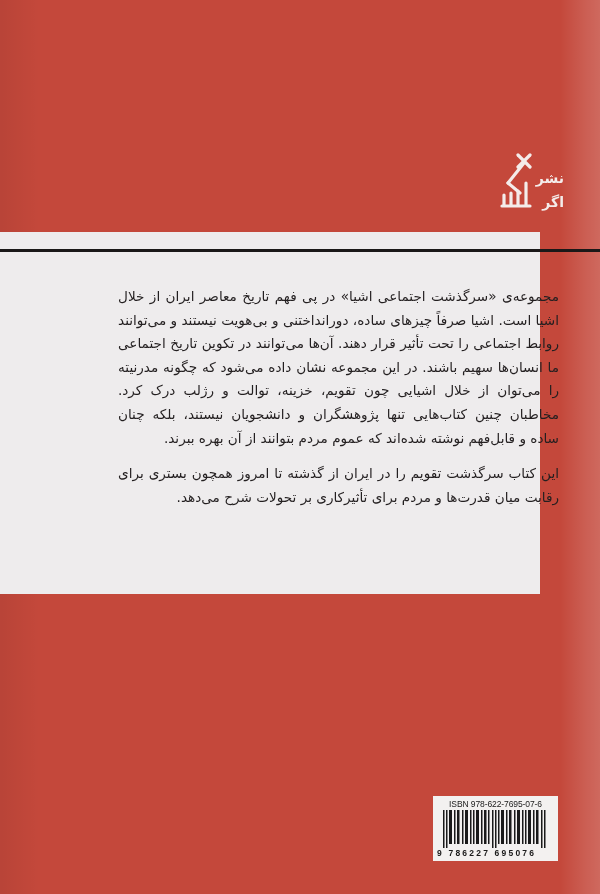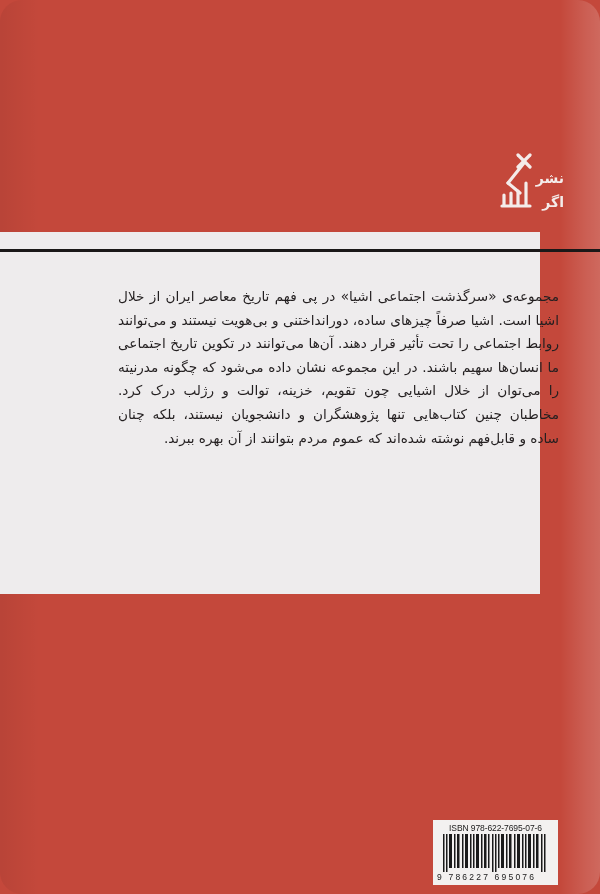--- a/index.html
+++ b/index.html
@@ -6,21 +6,20 @@
   body {
     width: 600px; height: 894px; overflow: hidden; position: relative;
     background: #c4483b;
     font-family: "DejaVu Sans", sans-serif;
   }
   .cover {
     position: absolute; inset: 0;
     background:
       linear-gradient(90deg, rgba(0,0,0,0.06) 0px, rgba(0,0,0,0) 40px, rgba(0,0,0,0) 560px, rgba(255,255,255,0.12) 585px, rgba(255,255,255,0.18) 600px),
       #c4483b;
-    border-radius: 22px;
   }
   .logo {
     position: absolute; left: 500px; top: 153px; width: 70px; height: 56px;
   }
   .logo svg { position: absolute; left: 0; top: 0; }
   .logo-text {
     position: absolute; right: 6px; color: #f4ecea;
     font-family: "DejaVu Sans", sans-serif; font-weight: bold;
     font-size: 14px; line-height: 14px; direction: rtl;
   }
@@ -43,33 +42,33 @@
   }
   .body-text {
     position: absolute; left: 118px; top: 53px; width: 441px;
     direction: rtl; text-align: justify; text-align-last: right;
     color: #231f20; font-family: "DejaVu Sans", sans-serif;
     font-size: 13.6px; line-height: 23.6px;
   }
   .body-text p { margin: 0; }
   .body-text p + p { margin-top: 12px; }
   .barcode {
-    position: absolute; left: 433px; top: 820px; width: 125px; height: 65px;
+    position: absolute; left: 433px; top: 796px; width: 125px; height: 65px;
     background: #f3f1f0;
   }
   .isbn {
     position: absolute; left: 0; top: 3px; width: 125px; text-align: center;
     font-family: "Liberation Sans", sans-serif; font-size: 8.5px; color: #1a1a1a;
     letter-spacing: -0.1px;
   }
   .bars { position: absolute; left: 10px; top: 14px; }
   .digits {
     position: absolute; left: 4px; top: 52px; width: 118px;
     font-family: "Liberation Sans", sans-serif; font-size: 8.5px; color: #1a1a1a;
-    letter-spacing: 2.2px; white-space: nowrap;
+    letter-spacing: 2.2px; white-space: nowrap; font-weight: bold;
   }
 </style>
 </head>
 <body>
 
 <div class="cover">
 
   <div class="logo">
     <svg width="40" height="56" viewBox="0 0 40 56">
       <g stroke="#f4ecea" stroke-width="3.2" stroke-linecap="round" fill="none">
@@ -86,20 +85,21 @@
     </svg>
     <div class="logo-text l1">نشر</div>
     <div class="logo-text l2">اگر</div>
   </div>
 
 
   <div class="panel">
     <div class="rule"></div>
     <div class="body-text">
       <p>مجموعه‌ی «سرگذشت اجتماعی اشیا» در پی فهم تاریخ معاصر ایران از خلال اشیا است. اشیا صرفاً چیزهای ساده، دورانداختنی و بی‌هویت نیستند و می‌توانند روابط اجتماعی را تحت تأثیر قرار دهند. آن‌ها می‌توانند در تکوین تاریخ اجتماعی ما انسان‌ها سهیم باشند. در این مجموعه نشان داده می‌شود که چگونه مدرنیته را می‌توان از خلال اشیایی چون تقویم، خزینه، توالت و رژلب درک کرد. مخاطبان چنین کتاب‌هایی تنها پژوهشگران و دانشجویان نیستند، بلکه چنان ساده و قابل‌فهم نوشته شده‌اند که عموم مردم بتوانند از آن بهره ببرند.</p>
+      <p>این کتاب سرگذشت تقویم را در ایران از گذشته تا امروز همچون بستری برای رقابت میان قدرت‌ها و مردم برای تأثیرکاری بر تحولات شرح می‌دهد.</p>
     </div>
   </div>
 
   <div class="barcode">
     <div class="isbn">ISBN 978-622-7695-07-6</div>
     <svg class="bars" width="105" height="38" viewBox="0 0 105 38">
       <g fill="#1a1a1a">
         <rect x="0" y="0" width="1.5" height="38"></rect>
         <rect x="3" y="0" width="1.5" height="38"></rect>
         <rect x="6" y="0" width="3" height="34"></rect>

